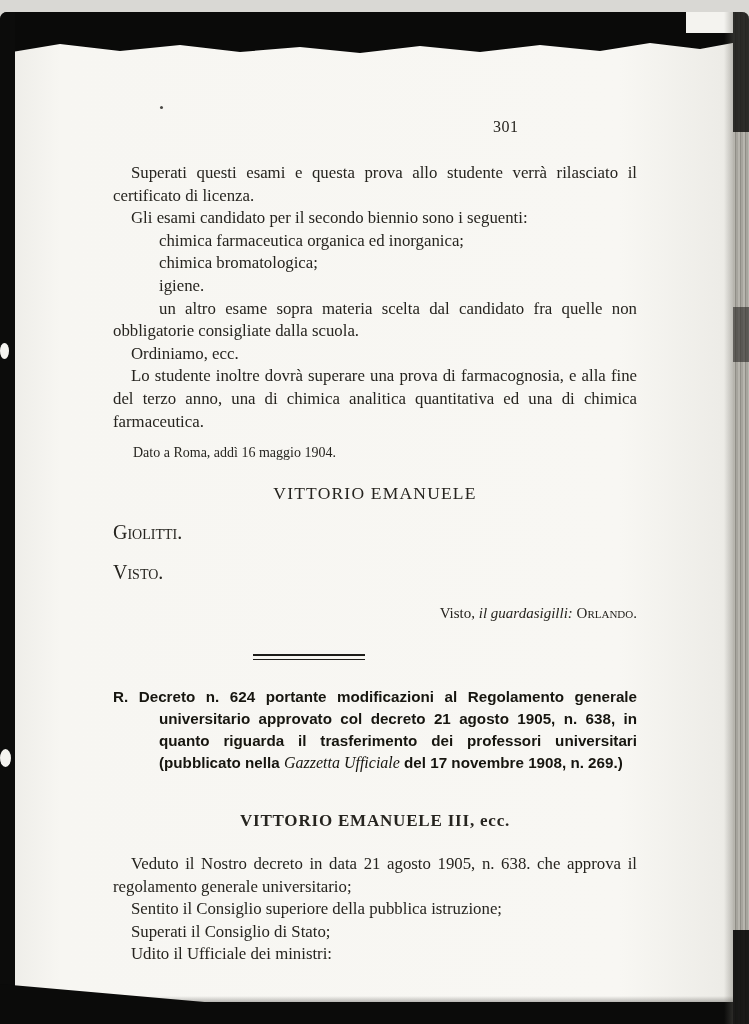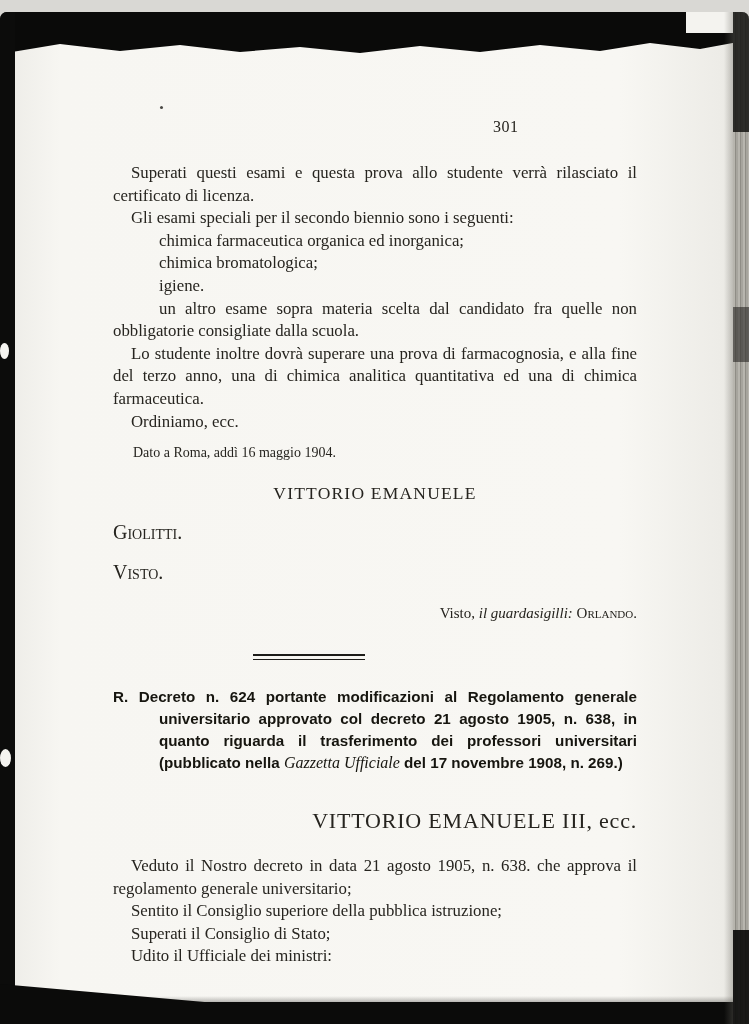--- a/index.html
+++ b/index.html
@@ -47,21 +47,21 @@
   .visto{ margin-top:5px; font-size:15px; text-indent:0; text-align:right; }
   .visto .it{ font-style:italic; }
   .visto .sc{ font-variant:small-caps; }
   .divider{ margin:30px 0 0 140px; width:112px; height:3px; border-top:2.5px solid #1d1c19; border-bottom:1px solid #1d1c19; }
   .decree-heading{
     margin-top:26px; font-family:"Liberation Sans", sans-serif; font-weight:700;
     font-size:15.2px; line-height:22px; color:#16150f;
     padding-left:46px; text-indent:-46px; text-align:justify;
   }
   .decree-heading .serif-italic{ font-family:"Liberation Serif", serif; font-style:italic; font-weight:400; font-size:16px; }
-  .royal-title{ margin-top:36px; text-align:right; font-size:22px; letter-spacing:.8px; text-indent:0; }
+  .royal-title{ margin-top:36px; text-align:center; font-size:17px; letter-spacing:.8px; text-indent:0;font-weight:bold; }
   .clauses{ margin-top:20px; }
 </style>
 </head>
 <body>
 
 <div class="scan">
 
   <div class="edge-top"></div>
   <div class="edge-top-notch"></div>
   <div class="edge-left"></div>
@@ -76,27 +76,27 @@
   <div class="edge-right-dark-mid"></div>
   <div class="edge-right-dark-bot"></div>
   <div class="speck"></div>
 
   <div class="column">
 
     <div class="page-number">301</div>
 
     <div class="bodytext">
       <p class="para">Superati questi esami e questa prova allo studente verrà rilasciato il certificato di licenza.</p>
-      <p class="para">Gli esami speciali per il secondo biennio sono i seguenti:</p>
+      <p class="para">Gli esami candidato per il secondo biennio sono i seguenti:</p>
       <p class="list-item">chimica farmaceutica organica ed inorganica;</p>
       <p class="list-item">chimica bromatologica;</p>
       <p class="list-item">igiene.</p>
       <p class="para-wrapback">un altro esame sopra materia scelta dal candidato fra quelle non obbligatorie consigliate dalla scuola.</p>
+      <p class="para">Ordiniamo, ecc.</p>
       <p class="para">Lo studente inoltre dovrà superare una prova di farmacognosia, e alla fine del terzo anno, una di chimica analitica quantitativa ed una di chimica farmaceutica.</p>
-      <p class="para">Ordiniamo, ecc.</p>
 
       <p class="dateline">Dato a Roma, addì 16 maggio 1904.</p>
 
       <p class="royal-name">VITTORIO EMANUELE</p>
 
       <p class="signature">Giolitti.</p>
       <p class="signature" style="margin-top:2px;">Visto.</p>
 
       <p class="visto"><span>Visto, </span><span class="it">il guardasigilli: </span><span class="sc">Orlando.</span></p>
 

